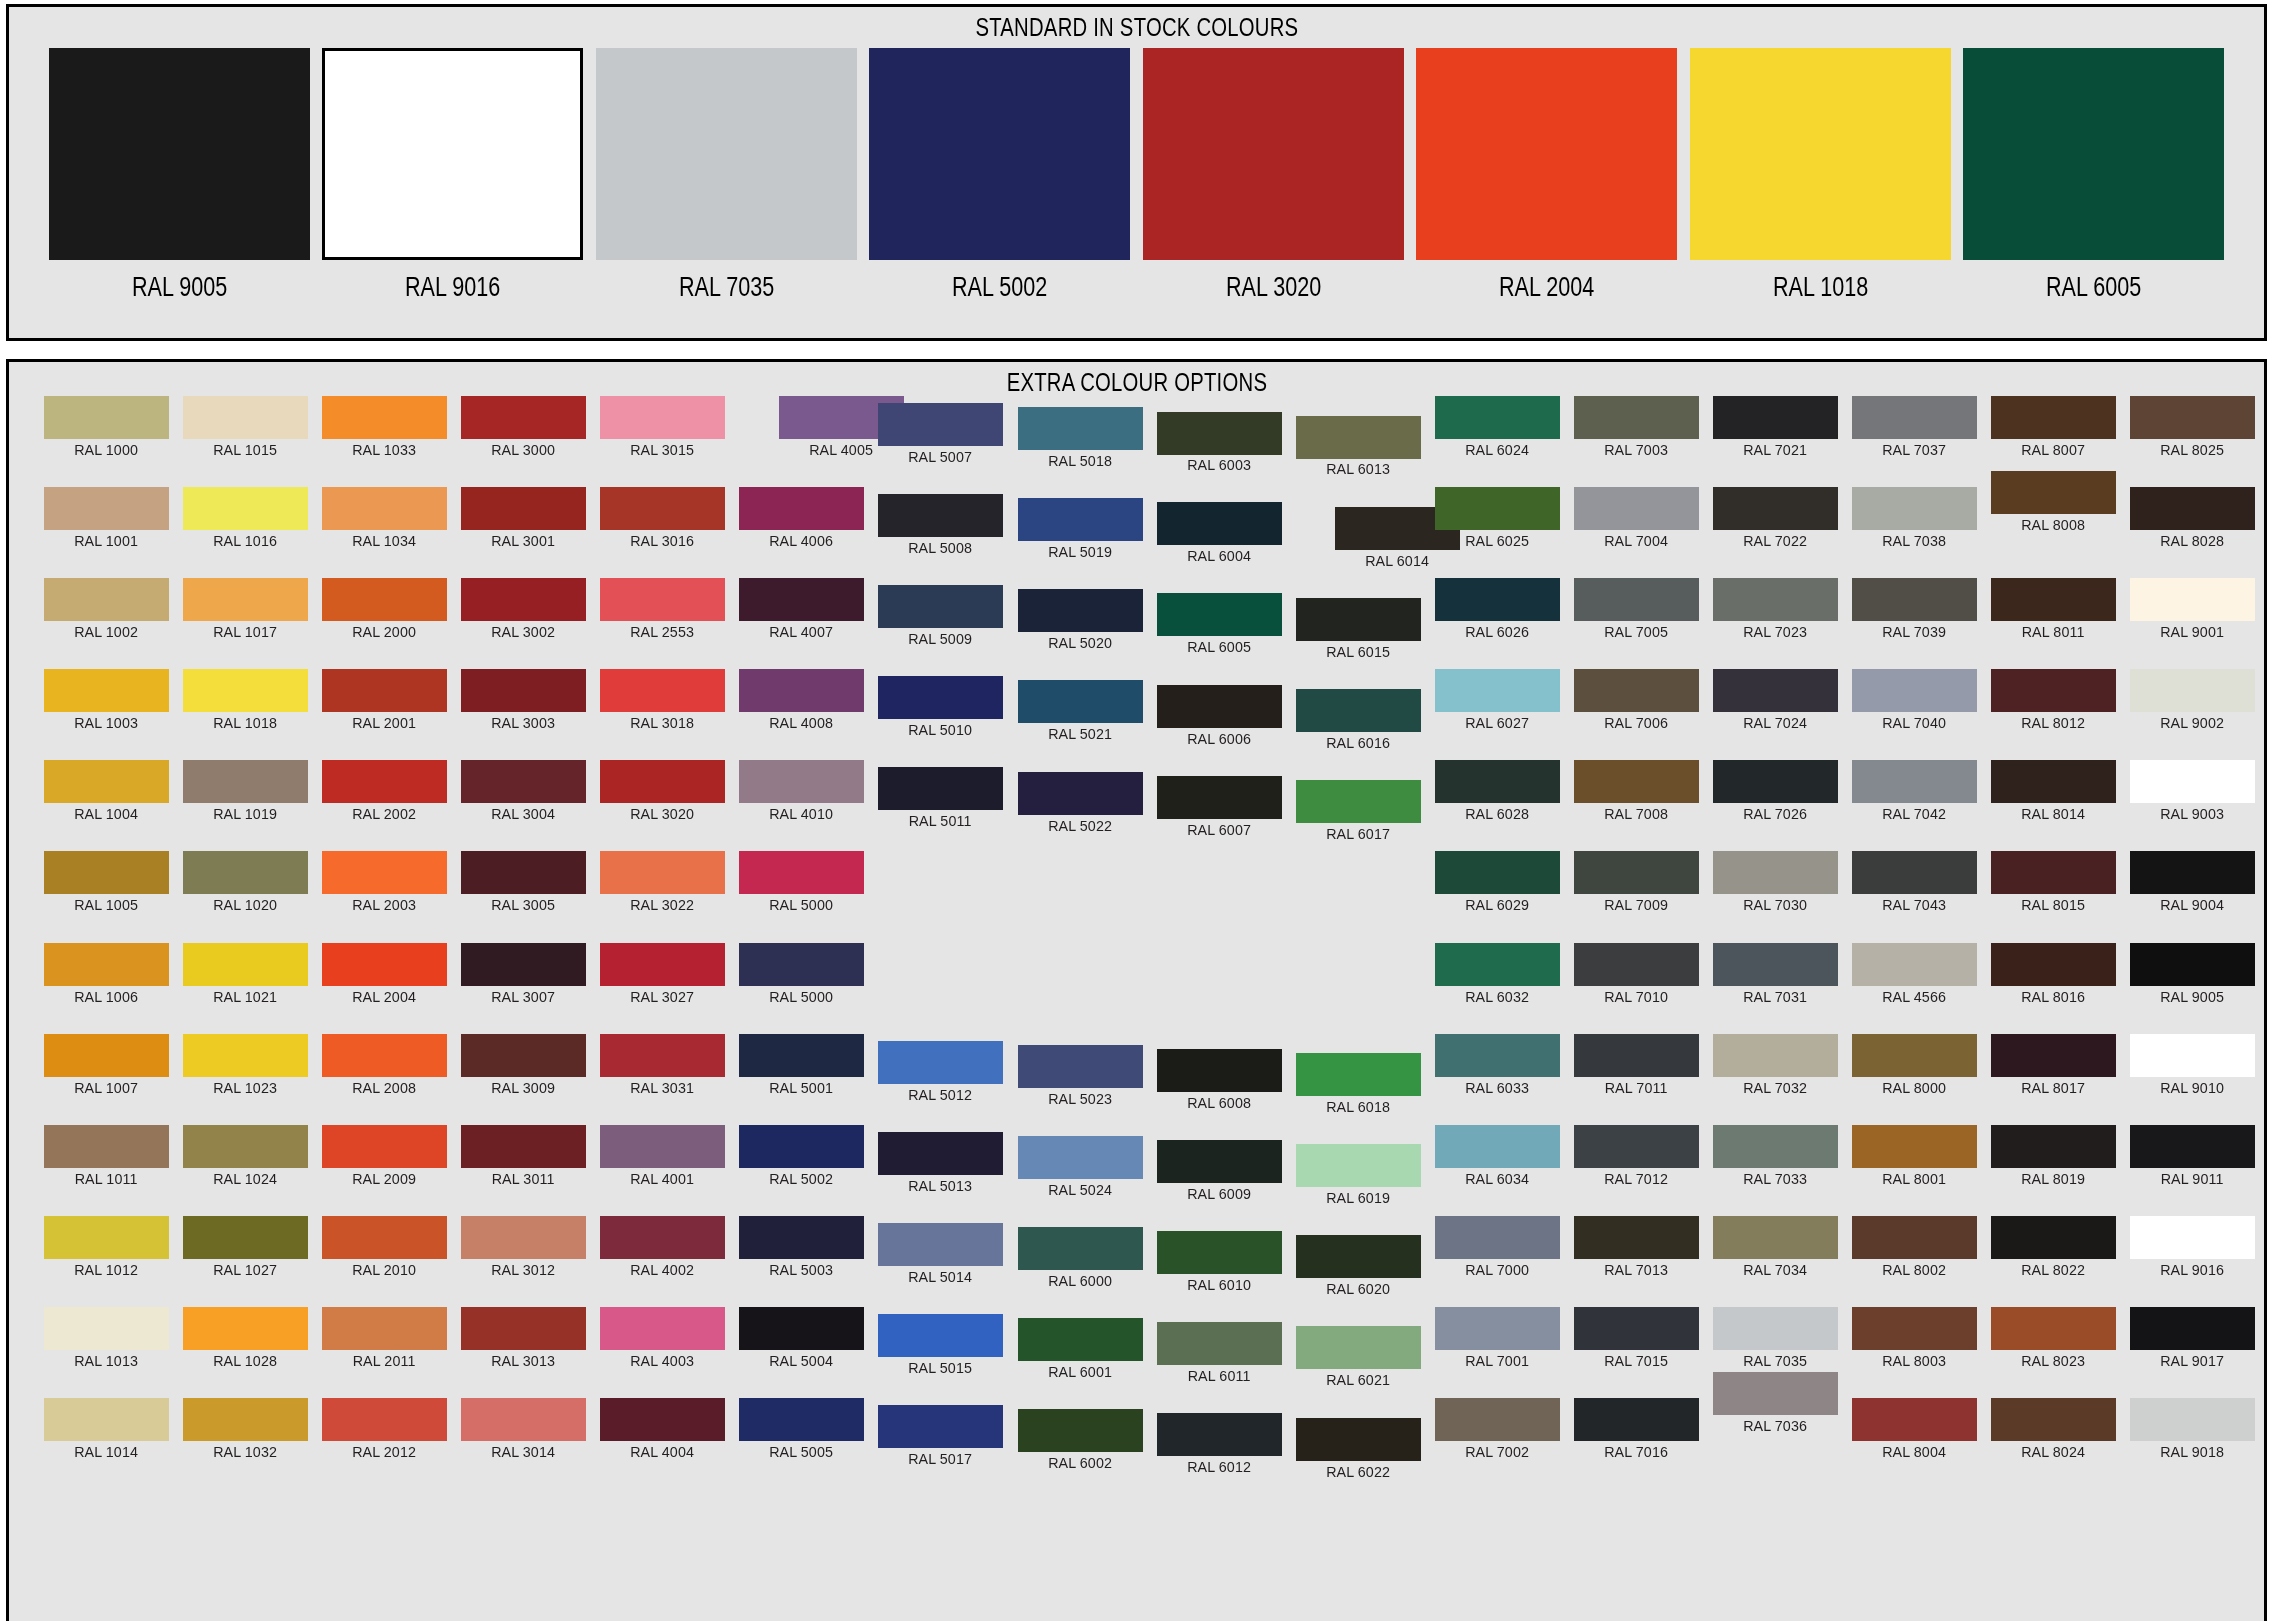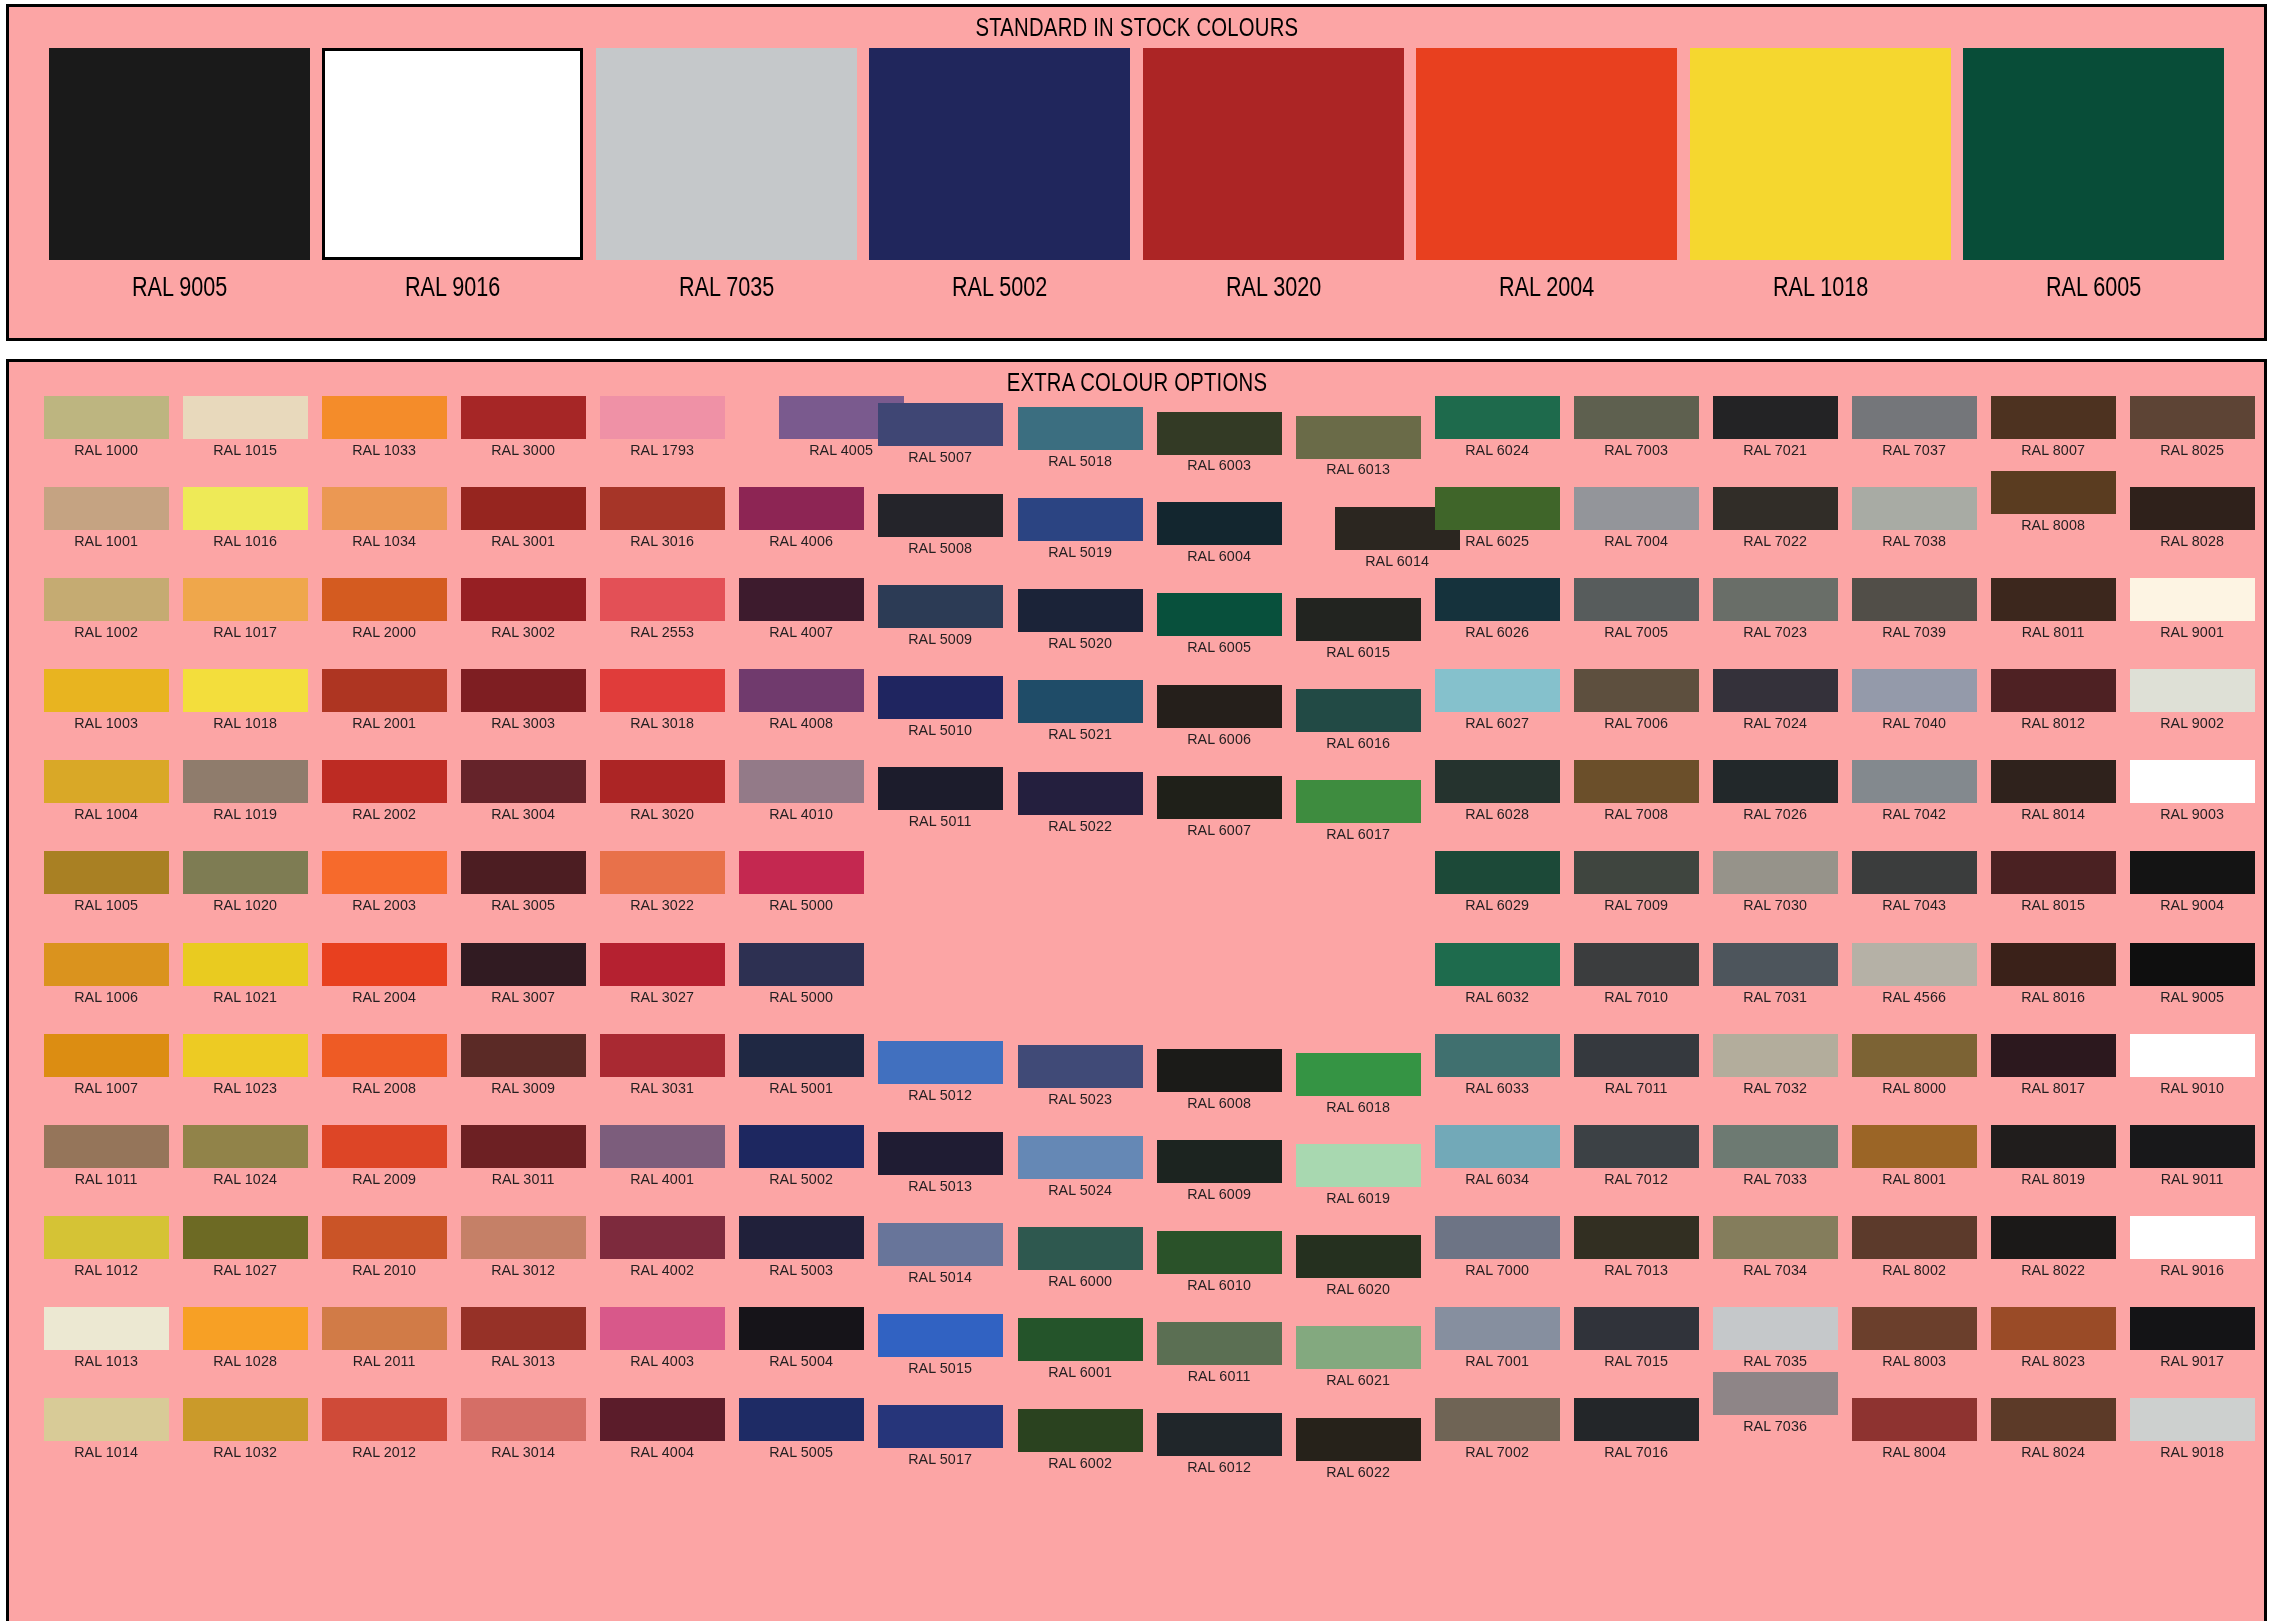--- a/index.html
+++ b/index.html
@@ -19,21 +19,21 @@
     width: 2273px;
     height: 1621px;
     box-sizing: border-box;
     padding: 4.2px 5.6px 2.8px 5.6px;
   }
 
   
   .panel {
     box-sizing: border-box;
     border: 3.5px solid #000000;
-    background: #fca5a5;
+    background: #e5e5e5;
     position: relative;
   }
 
   .panel-standard {
     height: 337px;
     margin-bottom: 18px;
   }
 
   .panel-extra {
     height: 1418px;
@@ -363,21 +363,21 @@
             <div class="extra-label">RAL 3013</div>
           </div>
           <div class="extra-cell" style="top: 1002px;">
             <div class="extra-chip" style="background: rgb(213, 110, 102);"></div>
             <div class="extra-label">RAL 3014</div>
           </div>
         </div>
         <div class="extra-col" style="left: 556px;">
           <div class="extra-cell" style="top: 0px;">
             <div class="extra-chip" style="background: rgb(239, 145, 166);"></div>
-            <div class="extra-label">RAL 1793</div>
+            <div class="extra-label">RAL 3015</div>
           </div>
           <div class="extra-cell" style="top: 91px;">
             <div class="extra-chip" style="background: rgb(166, 53, 40);"></div>
             <div class="extra-label">RAL 3016</div>
           </div>
           <div class="extra-cell" style="top: 182px;">
             <div class="extra-chip" style="background: rgb(227, 80, 86);"></div>
             <div class="extra-label">RAL 2553</div>
           </div>
           <div class="extra-cell" style="top: 273px;">

